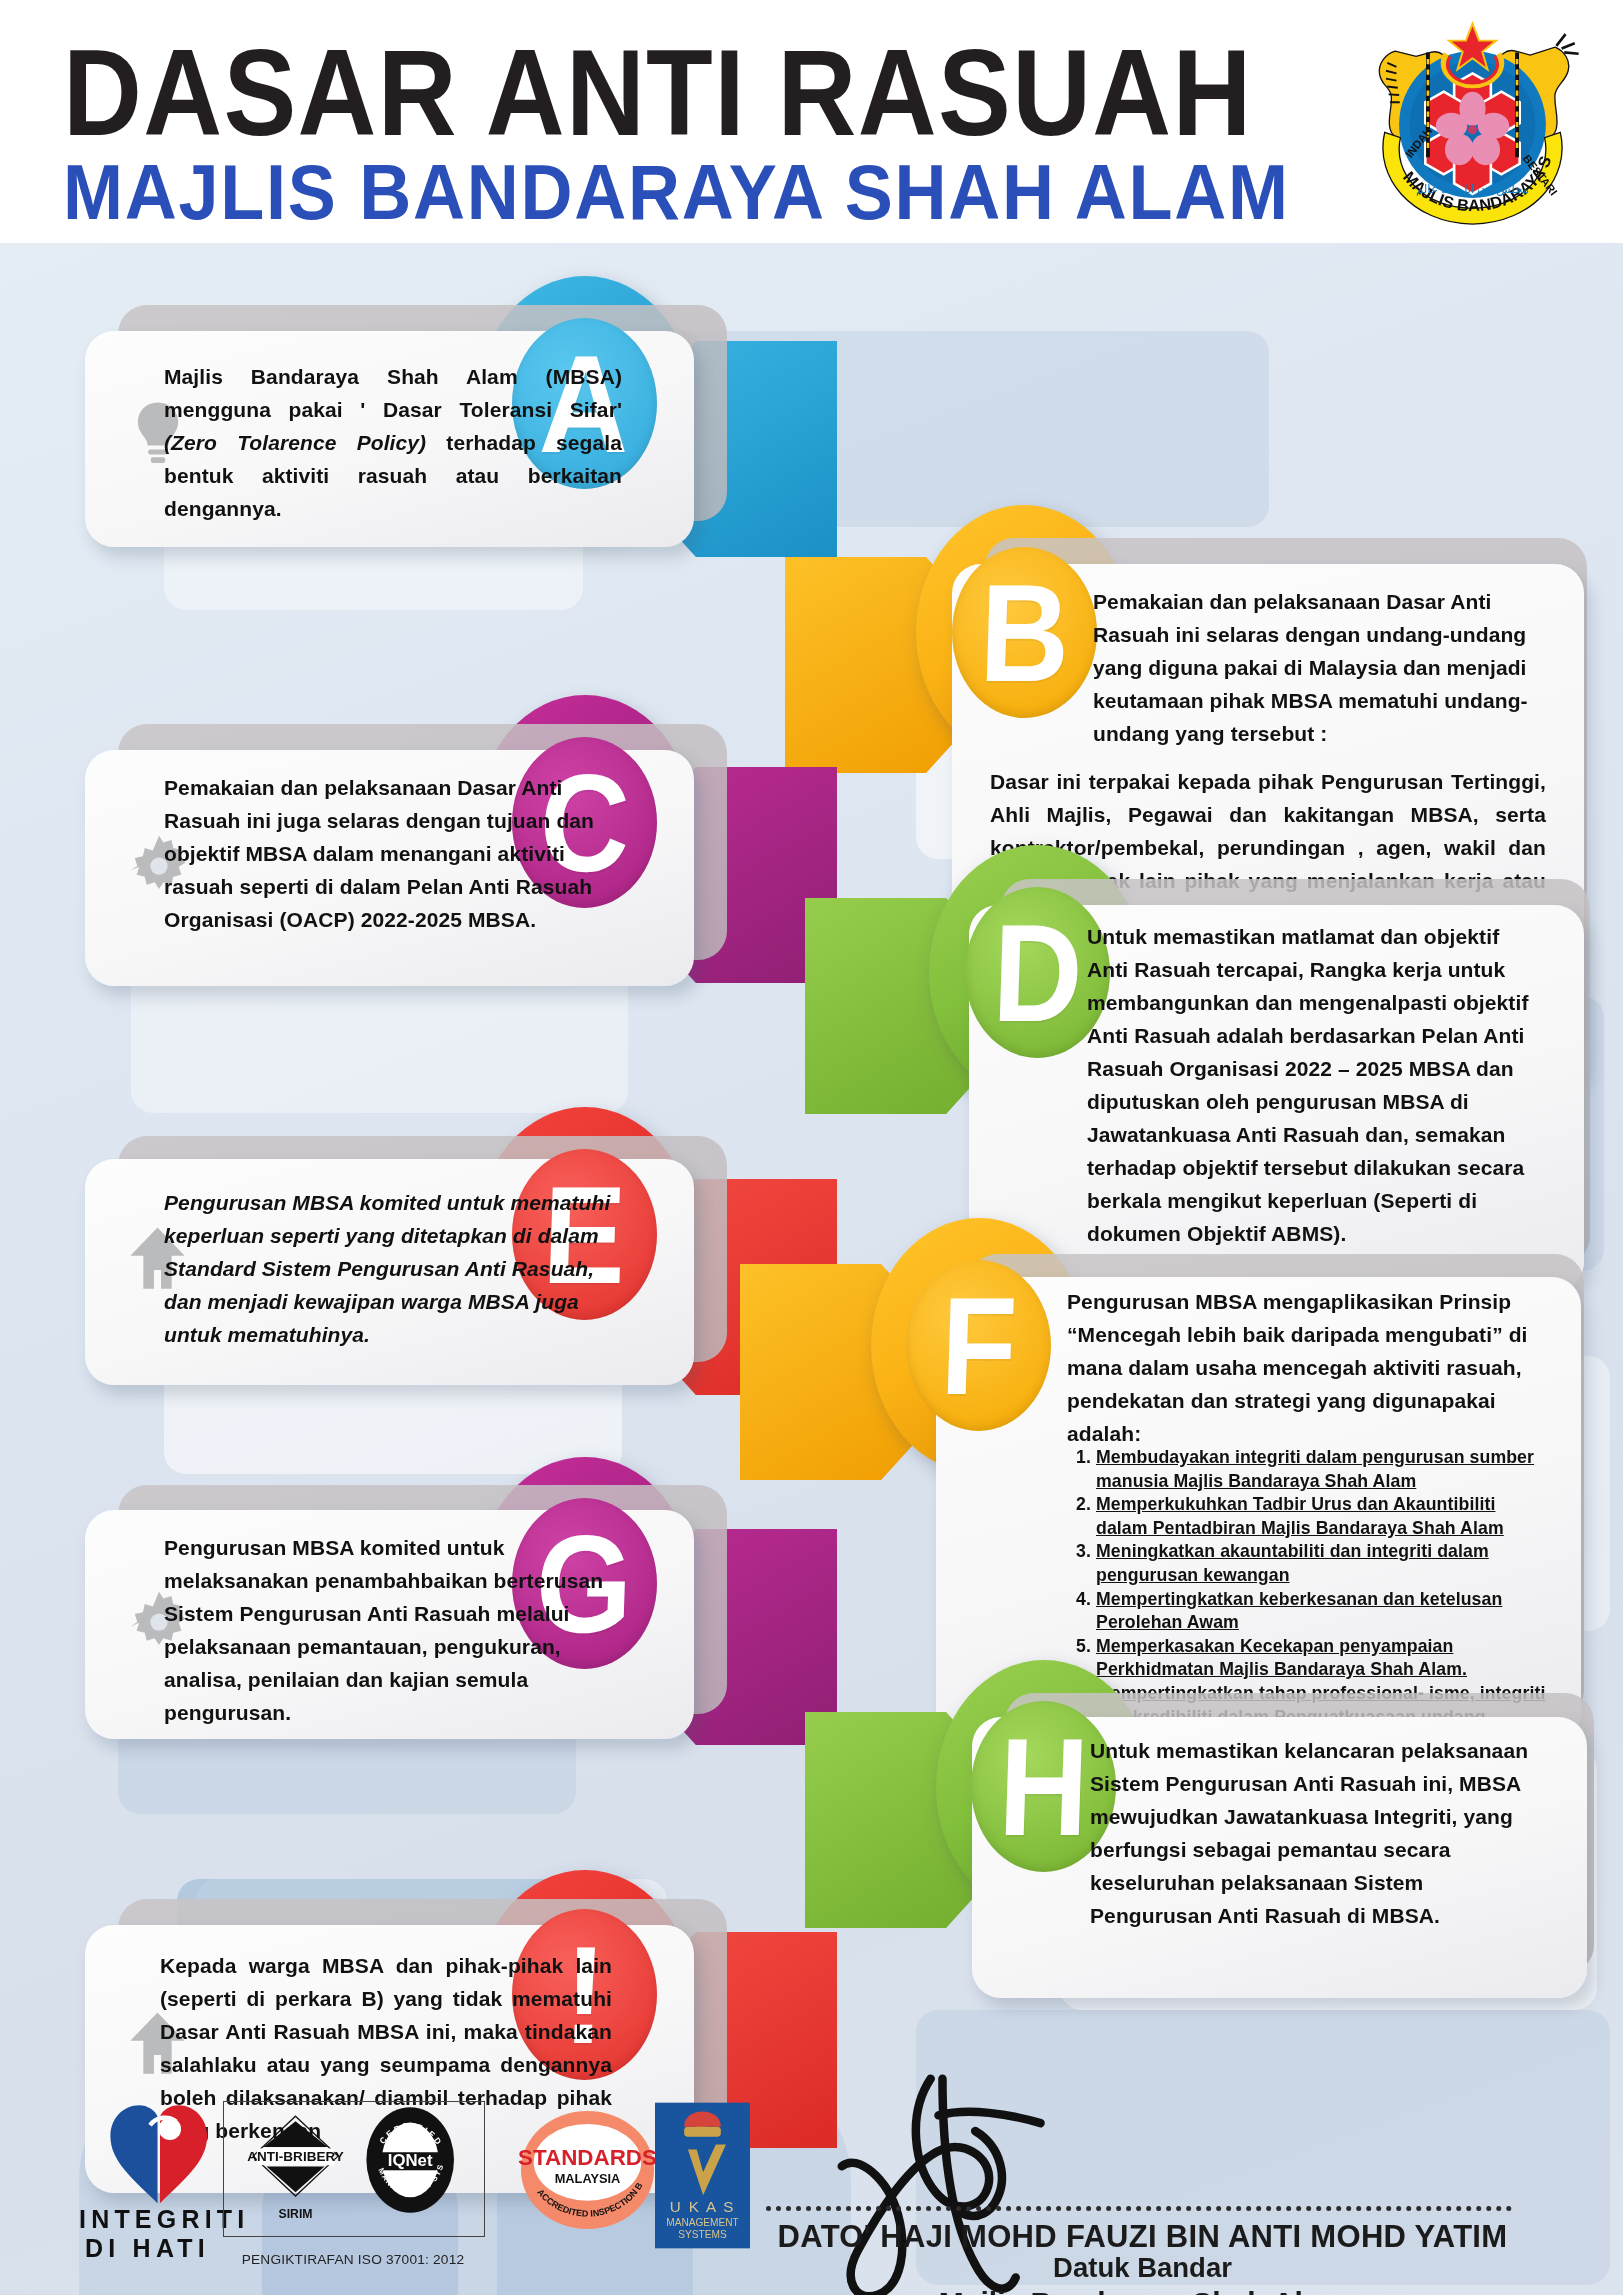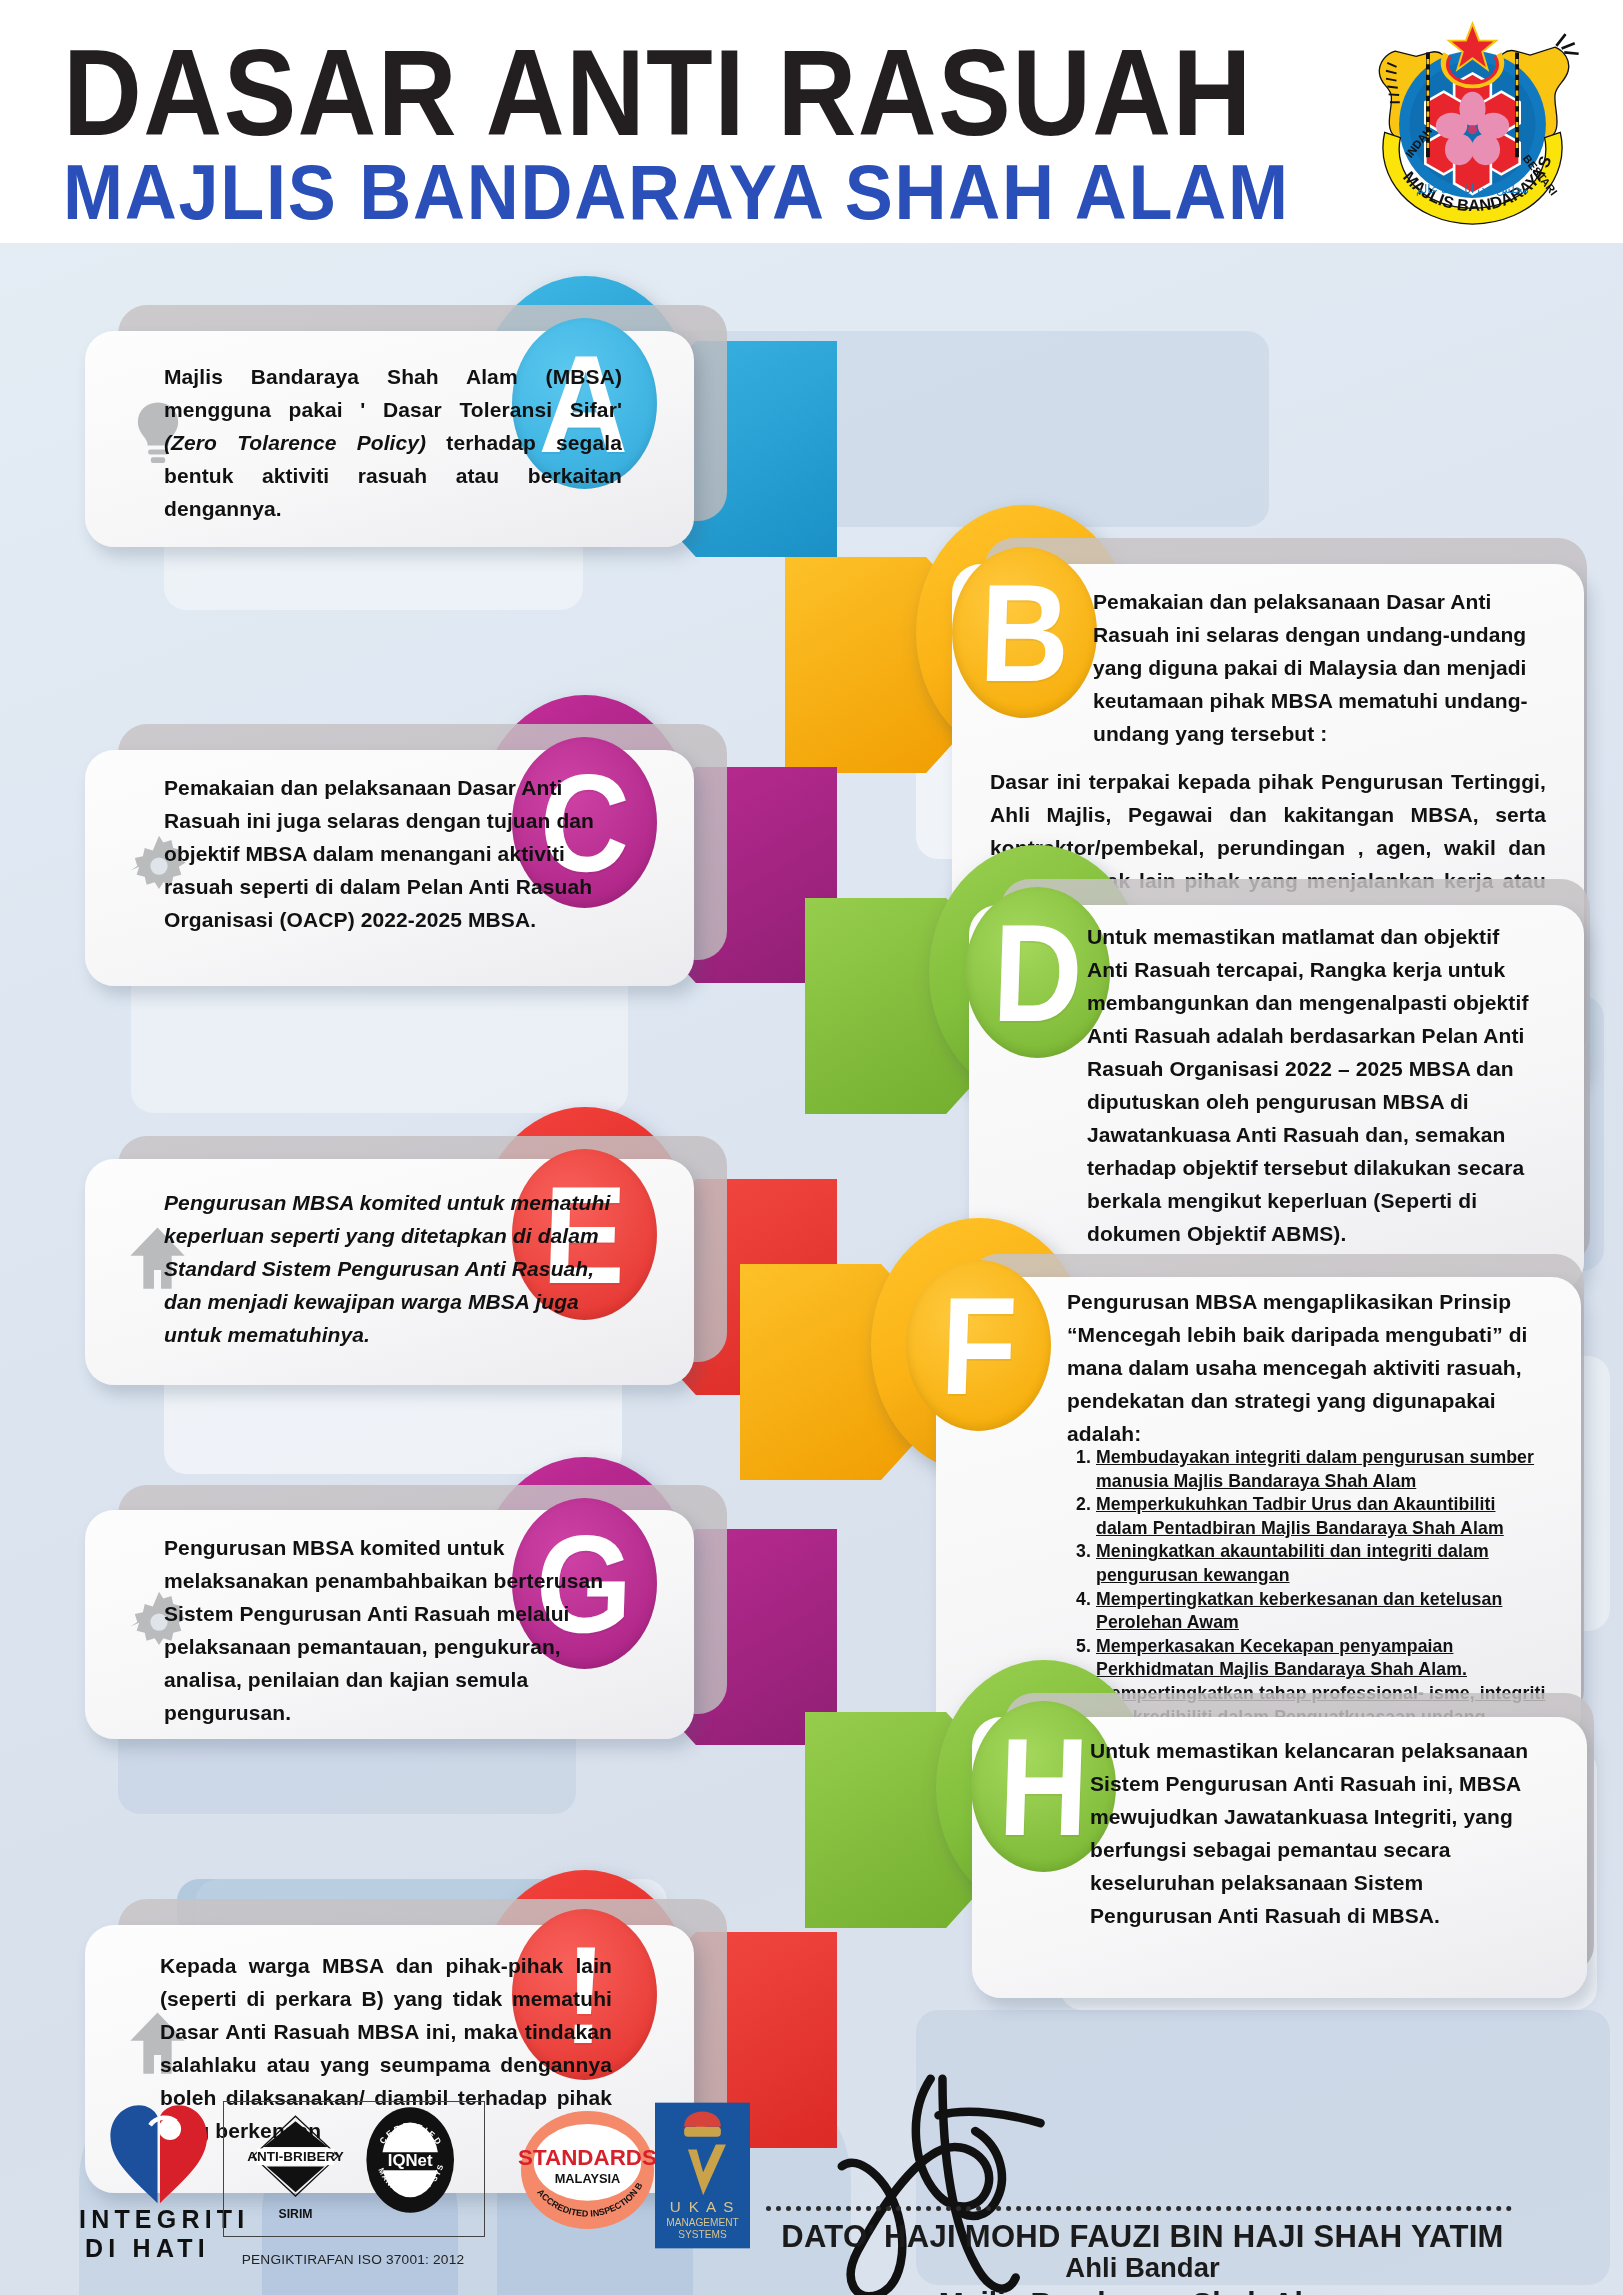--- a/index.html
+++ b/index.html
@@ -487,16 +487,16 @@
     <g fill="none" stroke="#111" stroke-width="13" stroke-linecap="round">
       <path d="M232 16 C196 70 206 150 240 190 C266 222 310 218 320 180 C330 140 286 110 250 124 C200 144 150 224 120 280 C96 326 118 358 152 346 C188 332 196 276 182 224 C166 168 120 130 96 150"></path>
       <path d="M250 16 C250 120 262 230 300 300 C322 342 350 348 362 320"></path>
       <path d="M244 72 C290 60 352 70 400 84"></path>
       <path d="M300 96 C340 120 352 170 330 206 C312 236 272 230 264 202"></path>
     </g>
   </svg>
 </div>
 
 <div class="sig-dots"></div>
-<div class="sig-name">DATO' HAJI MOHD FAUZI BIN HAJI SHAH YATIM</div>
-<div class="sig-role">Ahli Bandar</div>
+<div class="sig-name">DATO' HAJI MOHD FAUZI BIN ANTI MOHD YATIM</div>
+<div class="sig-role">Datuk Bandar</div>
 <div class="sig-org">Majlis Bandaraya Shah Alam</div>
 
 
 </body></html>

